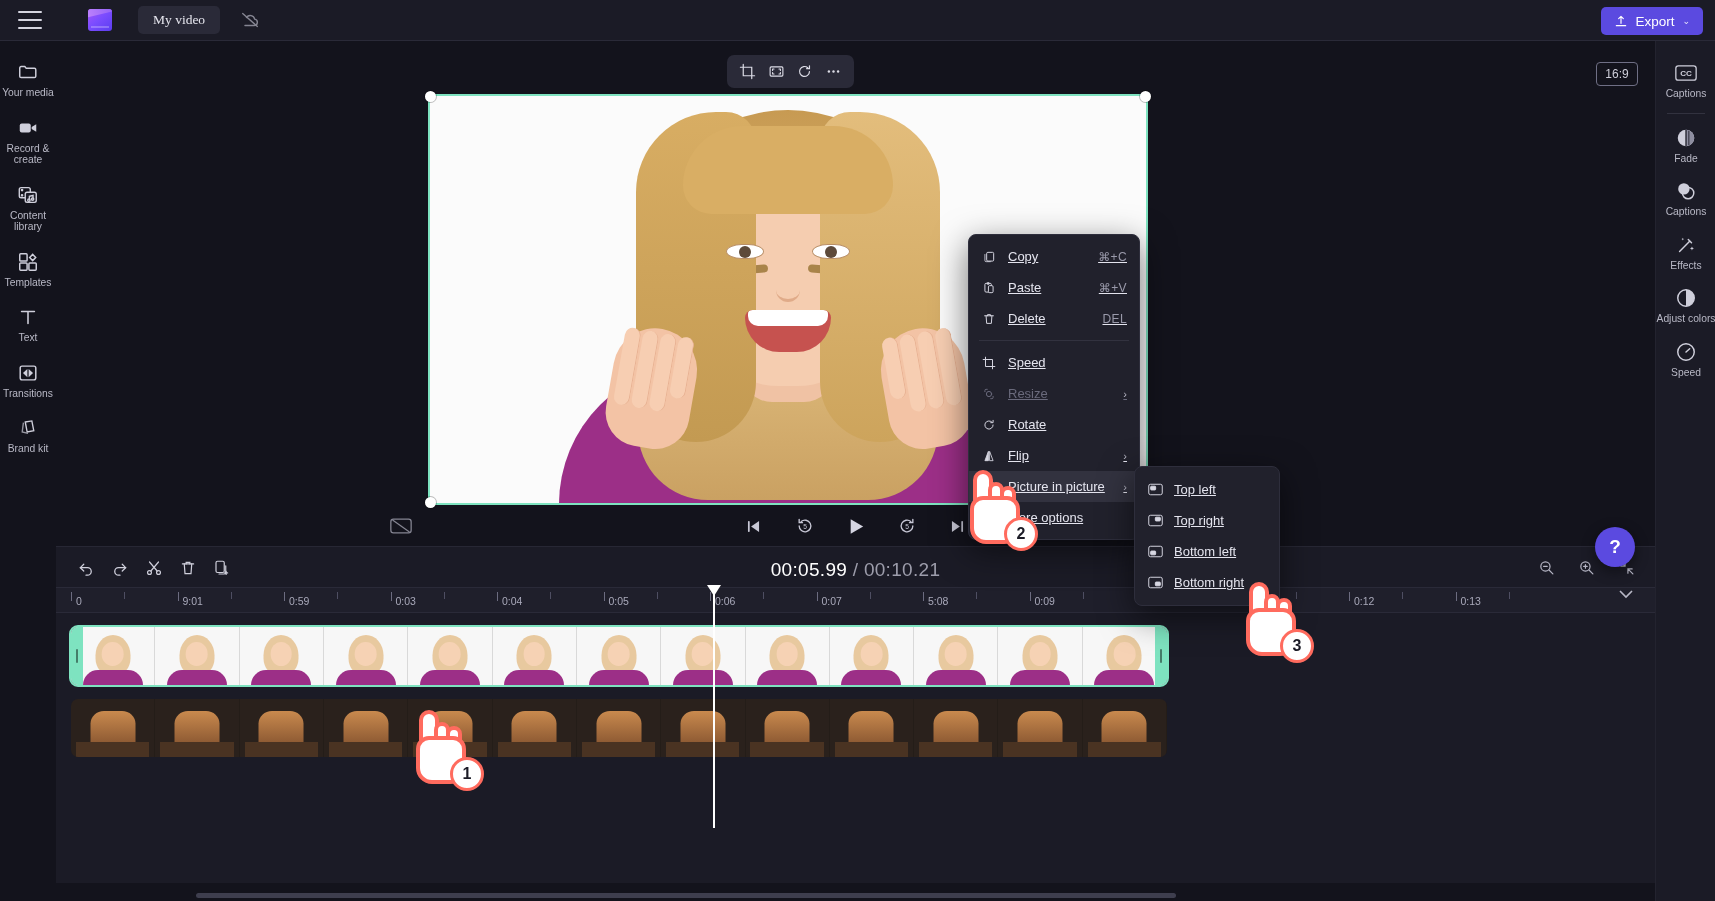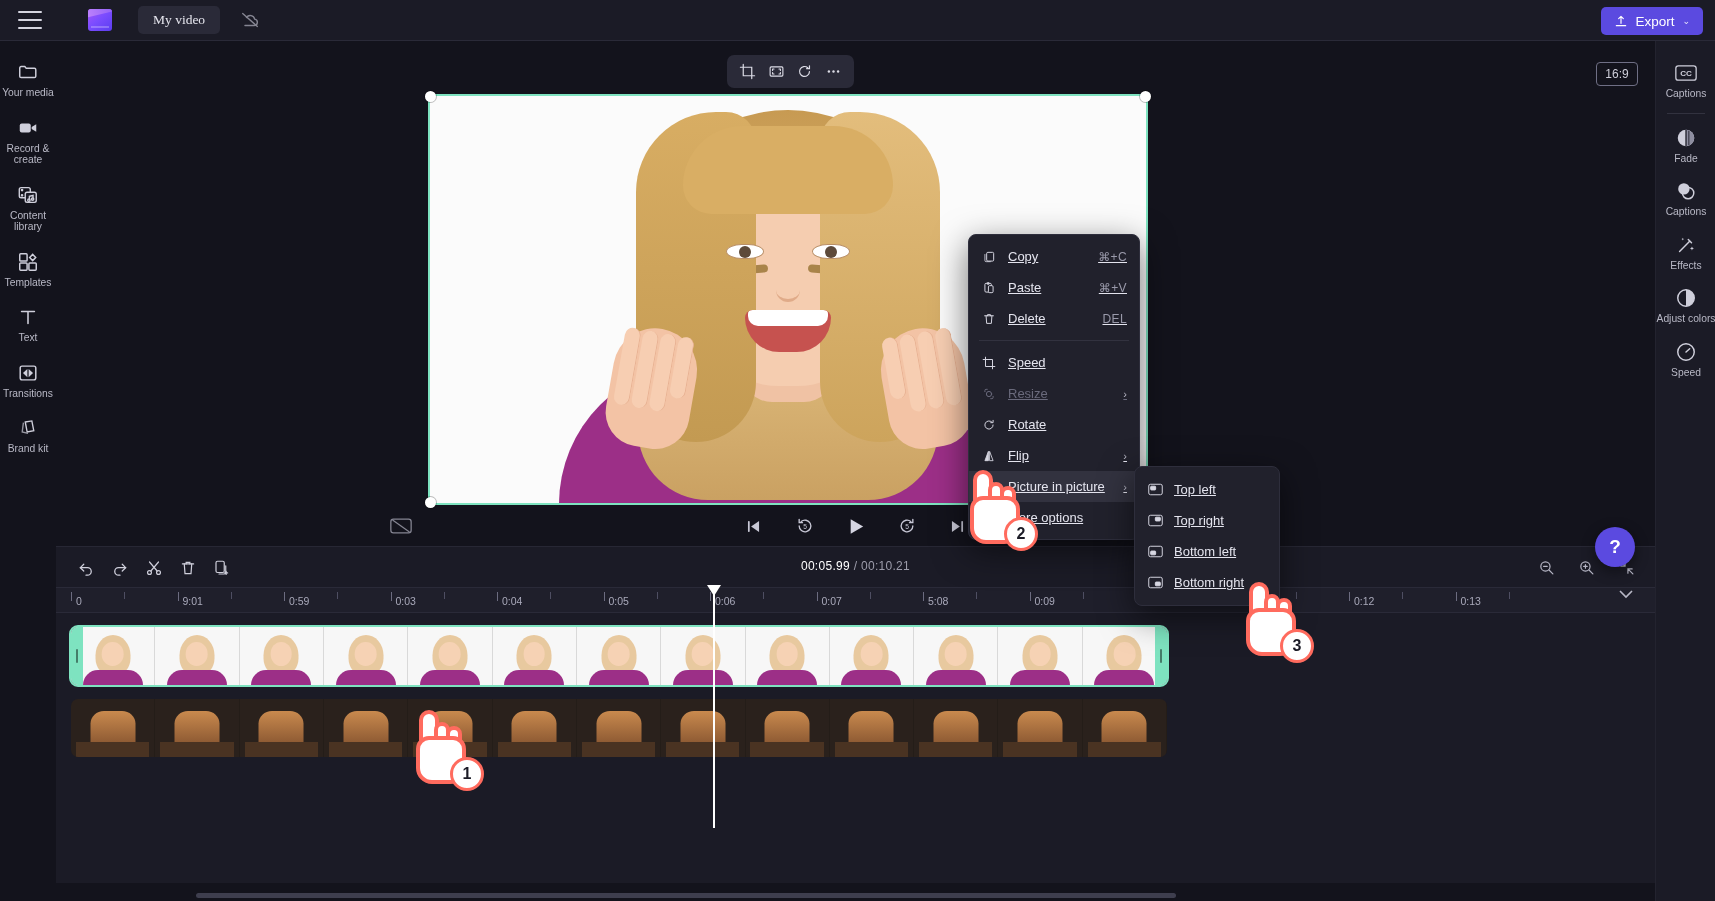--- a/index.html
+++ b/index.html
@@ -190,21 +190,21 @@
   
   .timeline {
     position: absolute; left: 56px; right: 60px; top: 546px; bottom: 0;
     background: #1b1b26; border-top: 1px solid #272734;
   }
   .tl-toolbar { position: relative; height: 40px; }
   .tl-tools { position:absolute; left: 15px; top: 7px; display:flex; gap: 5px; }
   .tl-tool { width: 29px; height: 27px; display:flex; align-items:center;
              justify-content:center; cursor:pointer; border-radius:4px; }
   .timecode { position:absolute; left: 50%; transform:translateX(-50%); top: 12px;
-    font-size: 12px; letter-spacing: .3px; }
+    font-size: 19px; letter-spacing: .3px; }
   .timecode .cur { color: #fff; }
   .timecode .tot { color: #9d9dab; }
   .tl-right { position:absolute; right: 14px; top: 7px; display:flex; gap: 11px; }
 
   .ruler {
     position: relative; height: 26px; background: #1f1f2b;
     border-top: 1px solid #2a2a38; border-bottom: 1px solid #2a2a38;
   }
   .tick { position:absolute; top: 0; }
   .tick .bar { position:absolute; top: 4px; width: 1px; height: 9px; background:#6c6c80; }

